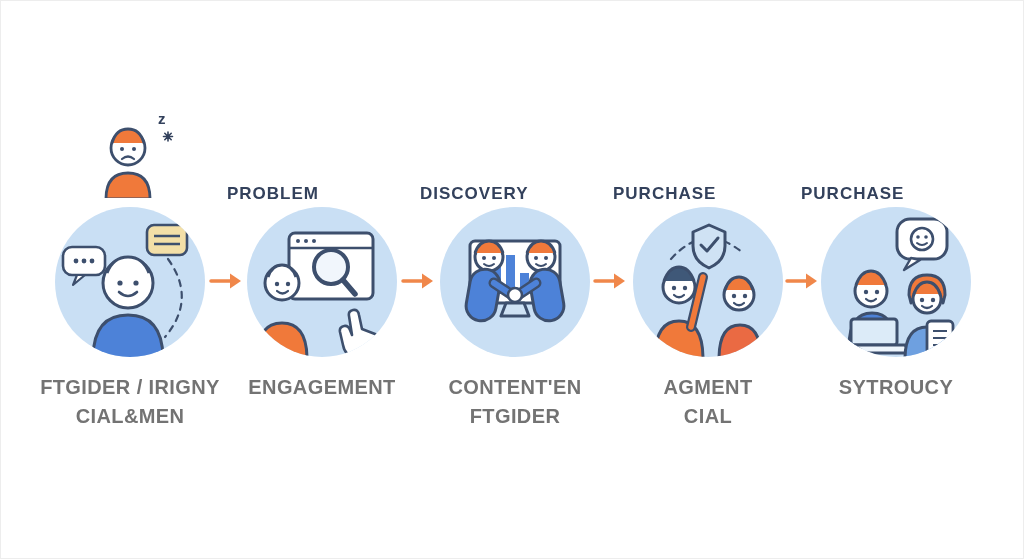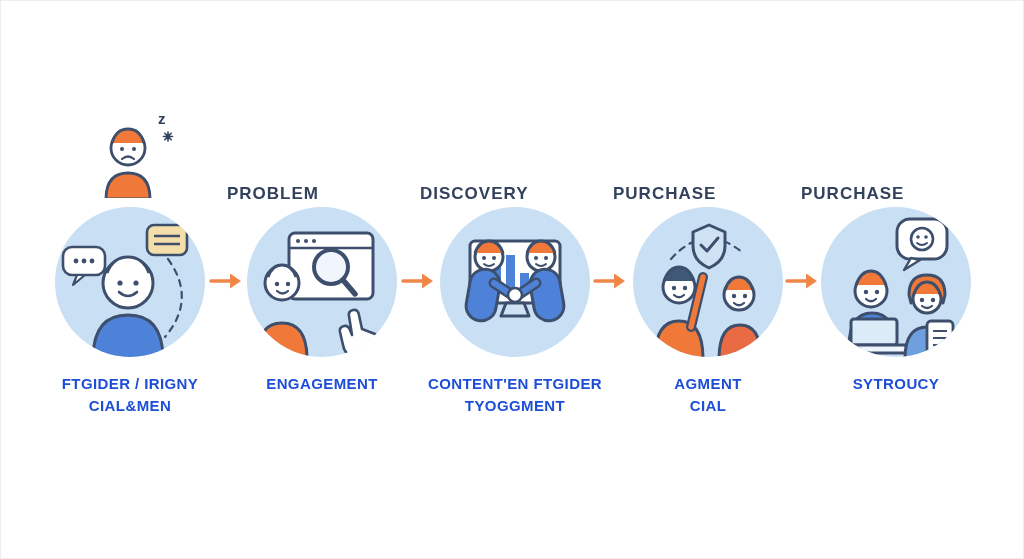--- a/index.html
+++ b/index.html
@@ -22,22 +22,22 @@
     position: absolute; top: 47px; left: 20px;
     width: 150px; height: 150px;
     border-radius: 50%;
     background: #c9dff4;
     overflow: hidden;
   }
   .circle svg { display: block; }
   .stage-label {
     position: absolute; top: 213px; left: -10px; width: 210px;
     text-align: center;
-    font-size: 15px; font-weight: 700;
-    color: #1d4ed8; letter-spacing: 0.4px;
+    font-size: 20px; font-weight: 700;
+    color: #737373; letter-spacing: 0.4px;
     line-height: 1.45;
   }
   .stage-label span { display: block; }
   .arrow { position: absolute; top: 270px; width: 34px; height: 22px; }
   .frustrated { position: absolute; left: 88px; top: 106px; width: 98px; height: 92px; }
   .z-note {
     position: absolute; left: 158px; top: 110px;
     font-size: 15px; font-weight: 700; color: #33415c;
   }
 </style>
@@ -162,21 +162,20 @@
           <path d="M96 57 q5 4 10 0" fill="none" stroke="#3d4f6d" stroke-width="2" stroke-linecap="round"></path>
           <rect x="92" y="62" width="30" height="52" rx="15" fill="#4d82d8" stroke="#3d4f6d" stroke-width="3" transform="rotate(-10 107 88)"></rect>
           <line x1="96" y1="76" x2="78" y2="88" stroke="#3d4f6d" stroke-width="11" stroke-linecap="round"></line>
           <line x1="96" y1="76" x2="78" y2="88" stroke="#4d82d8" stroke-width="6" stroke-linecap="round"></line>
         </g>
         <circle cx="75" cy="88" r="7" fill="#ffffff" stroke="#3d4f6d" stroke-width="2.6"></circle>
       </svg>
     </div>
     <div class="stage-label">
       <span>CONTENT'EN FTGIDER</span>
-      <span>TYOGGMENT</span>
     </div>
   </div>
 
   <svg class="arrow" style="left:593px" viewBox="0 0 34 22" width="34" height="22">
     <line x1="2" y1="11" x2="22" y2="11" stroke="#f0874a" stroke-width="3.5" stroke-linecap="round"></line>
     <path d="M21 3.5 L32 11 L21 18.5 z" fill="#f0874a"></path>
   </svg>
 
   <div class="stage" style="left:613px">
     <div class="stage-header">PURCHASE</div>

